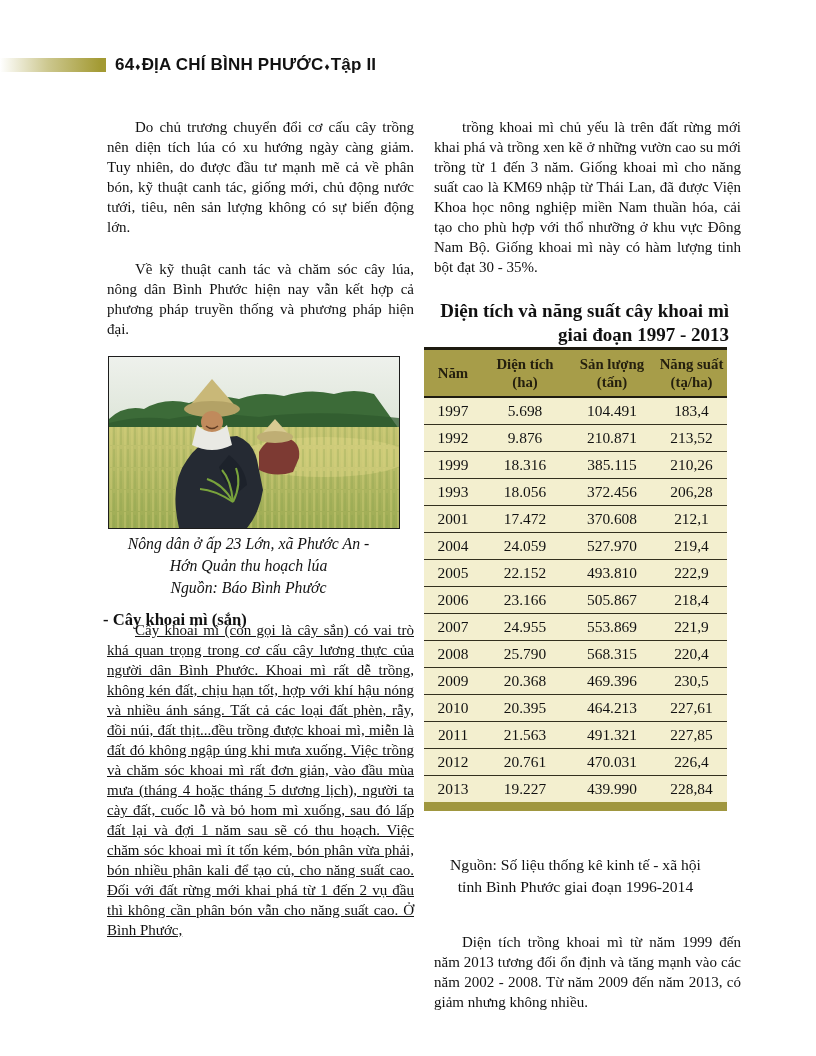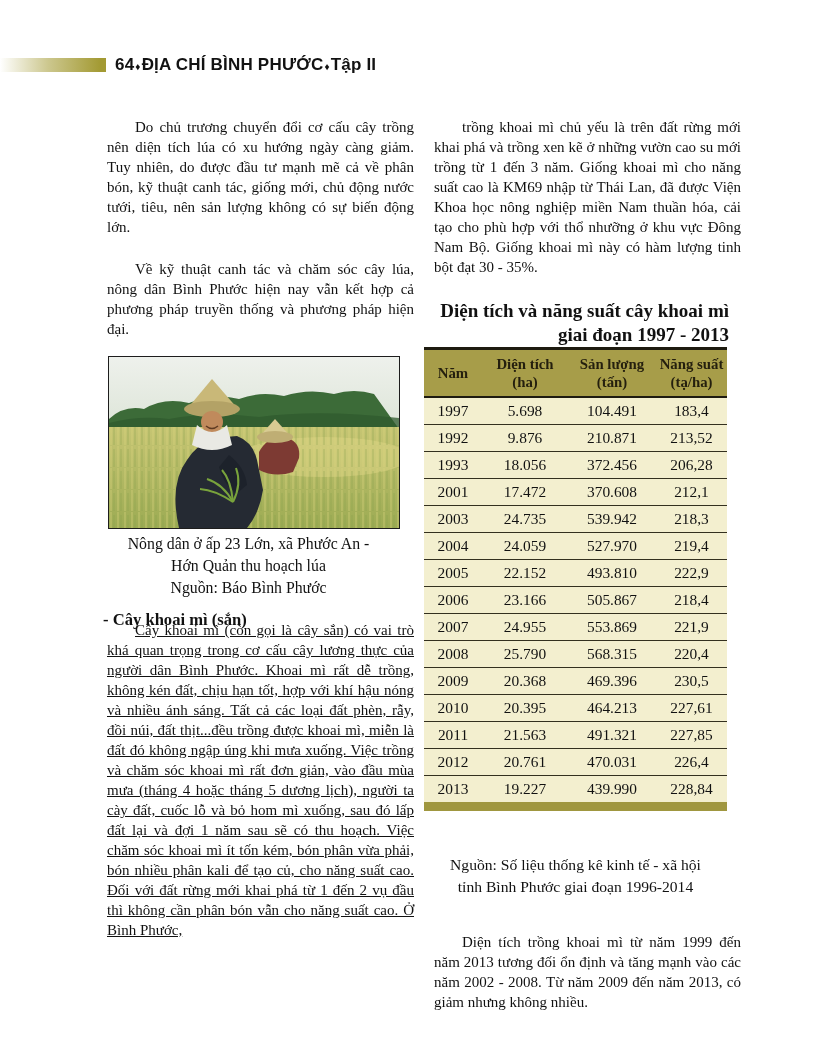--- a/index.html
+++ b/index.html
@@ -67,20 +67,21 @@
     box-sizing: content-box;
     background: #dfe6da;
   }
   .photo-frame svg { display: block; }
 
   .photo-caption {
     position: absolute;
     top: 533px; left: 0;
     width: 307px;
     text-align: center;
+    font-style: italic;
     font-size: 15.8px;
     line-height: 22px;
   }
 
   .subheading {
     position: absolute;
     top: 610px; left: 8px;
     font-weight: bold;
     font-size: 16.6px;
   }
@@ -263,42 +264,42 @@
     <td>183,4</td>
   </tr>
 
   <tr>
     <td>1992</td>
     <td>9.876</td>
     <td>210.871</td>
     <td>213,52</td>
   </tr>
 
+  <tr>
+    <td>1999</td>
+    <td>18.316</td>
+    <td>385.115</td>
+    <td>210,26</td>
+  </tr>
 
   <tr>
     <td>1993</td>
     <td>18.056</td>
     <td>372.456</td>
     <td>206,28</td>
   </tr>
 
   <tr>
     <td>2001</td>
     <td>17.472</td>
     <td>370.608</td>
     <td>212,1</td>
   </tr>
 
 
-  <tr>
-    <td>2003</td>
-    <td>24.735</td>
-    <td>539.942</td>
-    <td>218,3</td>
-  </tr>
 
   <tr>
     <td>2004</td>
     <td>24.059</td>
     <td>527.970</td>
     <td>219,4</td>
   </tr>
 
   <tr>
     <td>2005</td>

